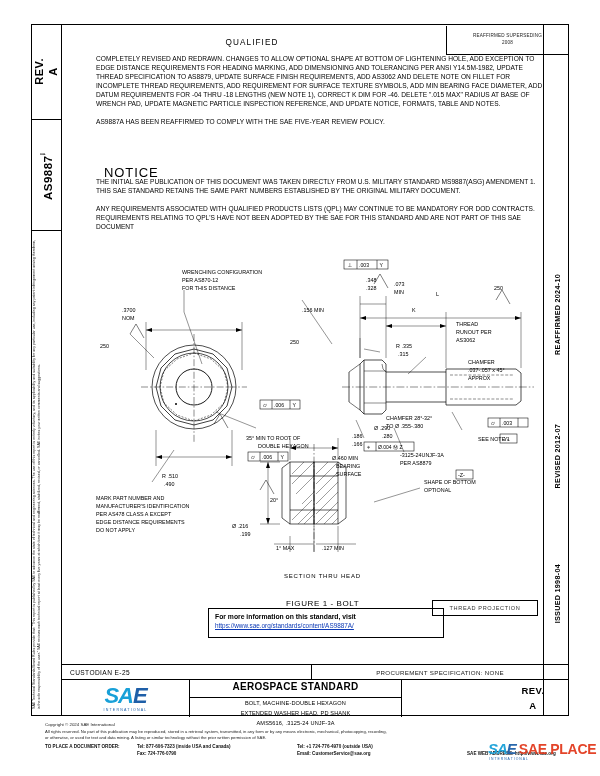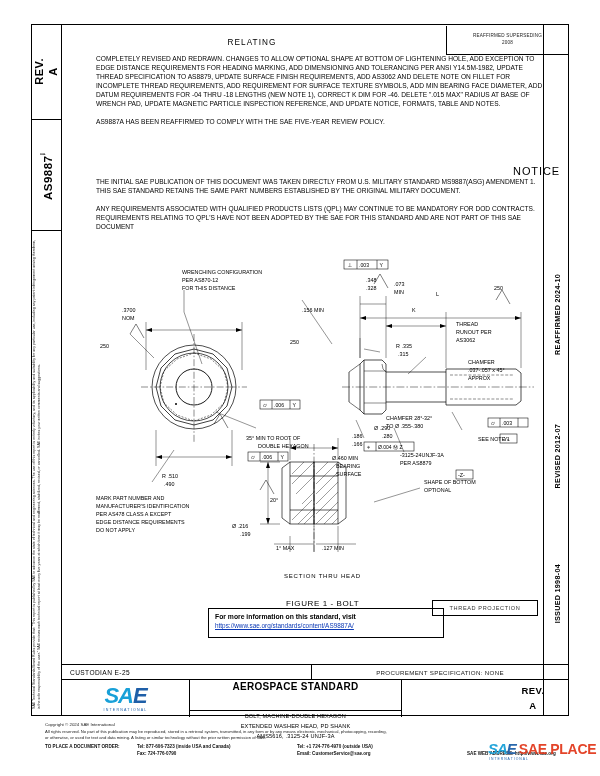--- a/index.html
+++ b/index.html
@@ -30,21 +30,21 @@
 
   
   .hdr-box{position:absolute;left:446px;top:26px;width:122px;height:29px;border-left:1.2px solid #000;border-bottom:1.2px solid #000;box-sizing:border-box;
       display:flex;flex-direction:column;align-items:center;justify-content:center;}
   .hdr-box div{font-size:4.6px;letter-spacing:.2px;line-height:1.5;color:#222;}
   .rationale-title{position:absolute;left:62px;top:38px;width:380px;text-align:center;font-size:8.2px;letter-spacing:1.1px;}
   .rationale-body{position:absolute;left:96px;top:55px;width:448px;font-size:6.6px;line-height:1.36;letter-spacing:.02px;}
   .rationale-body p{margin:0;}
   .rationale-body p.gap{margin-top:9px;}
 
-  .notice-title{position:absolute;left:112px;top:165px;width:448px;text-align:right;font-size:11px;letter-spacing:.9px;}
+  .notice-title{position:absolute;left:104px;top:165px;width:448px;text-align:left;font-size:13px;letter-spacing:.9px;}
   .notice-body{position:absolute;left:96px;top:178px;width:448px;font-size:6.6px;line-height:1.36;}
   .notice-body p{margin:0;}
   .notice-body p.gap{margin-top:9px;}
 
   
   .canvas{position:absolute;left:64px;top:252px;width:478px;height:390px;}
   .canvas svg{display:block;}
 
   
   .linkbox{position:absolute;left:208px;top:608px;width:236px;height:30px;border:1.3px solid #000;background:#fff;box-sizing:border-box;
@@ -63,21 +63,21 @@
   .tb-proc{position:absolute;left:250px;top:0;width:256px;height:15px;box-sizing:border-box;
       display:flex;align-items:center;justify-content:center;font-size:6.2px;letter-spacing:.3px;color:#222;}
   .tb-r2{position:absolute;left:0;top:15px;width:506px;height:37px;}
   .tb-logo{position:absolute;left:0;top:0;width:128px;height:37px;border-right:1.3px solid #000;box-sizing:border-box;
       display:flex;flex-direction:column;align-items:center;justify-content:center;}
   .sae-logo{font-size:22px;font-weight:bold;font-style:italic;color:#18a0d8;letter-spacing:-1px;line-height:1;}
   .sae-logo .e{color:#1e5fa8;}
   .sae-sub{font-size:3.6px;letter-spacing:1.2px;color:#1e5fa8;margin-top:1px;}
   .tb-title{position:absolute;left:128px;top:0;width:212px;height:37px;border-right:1.3px solid #000;box-sizing:border-box;
       text-align:center;padding-top:1px;}
-  .tb-title .as{font-size:10px;font-weight:bold;letter-spacing:.3px;border-bottom:1.1px solid #000;display:block;padding-bottom:18px;}
+  .tb-title .as{font-size:10px;font-weight:bold;letter-spacing:.3px;border-bottom:1.1px solid #000;display:block;padding-bottom:5px;}
   .tb-title .d{font-size:5.6px;line-height:1.42;letter-spacing:.15px;padding-top:2px;}
   .tb-num{position:absolute;left:340px;top:0;width:96px;height:37px;border-right:1.3px solid #000;box-sizing:border-box;
       padding:5px 0 0 7px;}
   .tb-num .n{font-size:9px;font-weight:bold;letter-spacing:.3px;}
   .tb-num .s{font-size:7px;letter-spacing:.3px;margin-top:4px;}
   .tb-rev{position:absolute;left:436px;top:0;width:70px;height:37px;box-sizing:border-box;
       display:flex;flex-direction:column;align-items:center;justify-content:center;}
   .tb-rev .a{font-size:9.5px;font-weight:bold;letter-spacing:.4px;line-height:1.5;}
 
   
@@ -128,21 +128,21 @@
     <div class="rdate" style="top:250px;">
       <span class="vtext">REAFFIRMED 2024-10</span>
     </div>
   </div>
 
   <div class="hdr-box">
     <div>REAFFIRMED SUPERSEDING</div>
     <div>2008</div>
   </div>
 
-  <div class="rationale-title">RELATING</div>
+  <div class="rationale-title">QUALIFIED</div>
   <div class="rationale-body">
     <p>COMPLETELY REVISED AND REDRAWN. CHANGES TO ALLOW OPTIONAL SHAPE AT BOTTOM OF LIGHTENING HOLE, ADD EXCEPTION TO EDGE DISTANCE REQUIREMENTS FOR HEADING MARKING, ADD DIMENSIONING AND TOLERANCING PER ANSI Y14.5M-1982, UPDATE THREAD SPECIFICATION TO AS8879, UPDATE SURFACE FINISH REQUIREMENTS, ADD AS3062 AND DELETE NOTE ON FILLET FOR INCOMPLETE THREAD REQUIREMENTS, ADD REQUIREMENT FOR SURFACE TEXTURE SYMBOLS, ADD MIN BEARING FACE DIAMETER, ADD DATUM REQUIREMENTS FOR -04 THRU -18 LENGTHS (NEW NOTE 1), CORRECT K DIM FOR -46. DELETE ".015 MAX" RADIUS AT BASE OF WRENCH PAD, UPDATE MAGNETIC PARTICLE INSPECTION REFERENCE, AND UPDATE NOTICE, FORMATS, TABLE AND NOTES.</p>
     <p class="gap">AS9887A HAS BEEN REAFFIRMED TO COMPLY WITH THE SAE FIVE-YEAR REVIEW POLICY.</p>
   </div>
 
   <div class="notice-title">NOTICE</div>
   <div class="notice-body">
     <p>THE INITIAL SAE PUBLICATION OF THIS DOCUMENT WAS TAKEN DIRECTLY FROM U.S. MILITARY STANDARD MS9887(ASG) AMENDMENT 1. THIS SAE STANDARD RETAINS THE SAME PART NUMBERS ESTABLISHED BY THE ORIGINAL MILITARY DOCUMENT.</p>
     <p class="gap">ANY REQUIREMENTS ASSOCIATED WITH QUALIFIED PRODUCTS LISTS (QPL) MAY CONTINUE TO BE MANDATORY FOR DOD CONTRACTS.  REQUIREMENTS RELATING TO QPL'S HAVE NOT BEEN ADOPTED BY THE SAE FOR THIS STANDARD AND ARE NOT PART OF THIS SAE DOCUMENT</p>
   </div>

